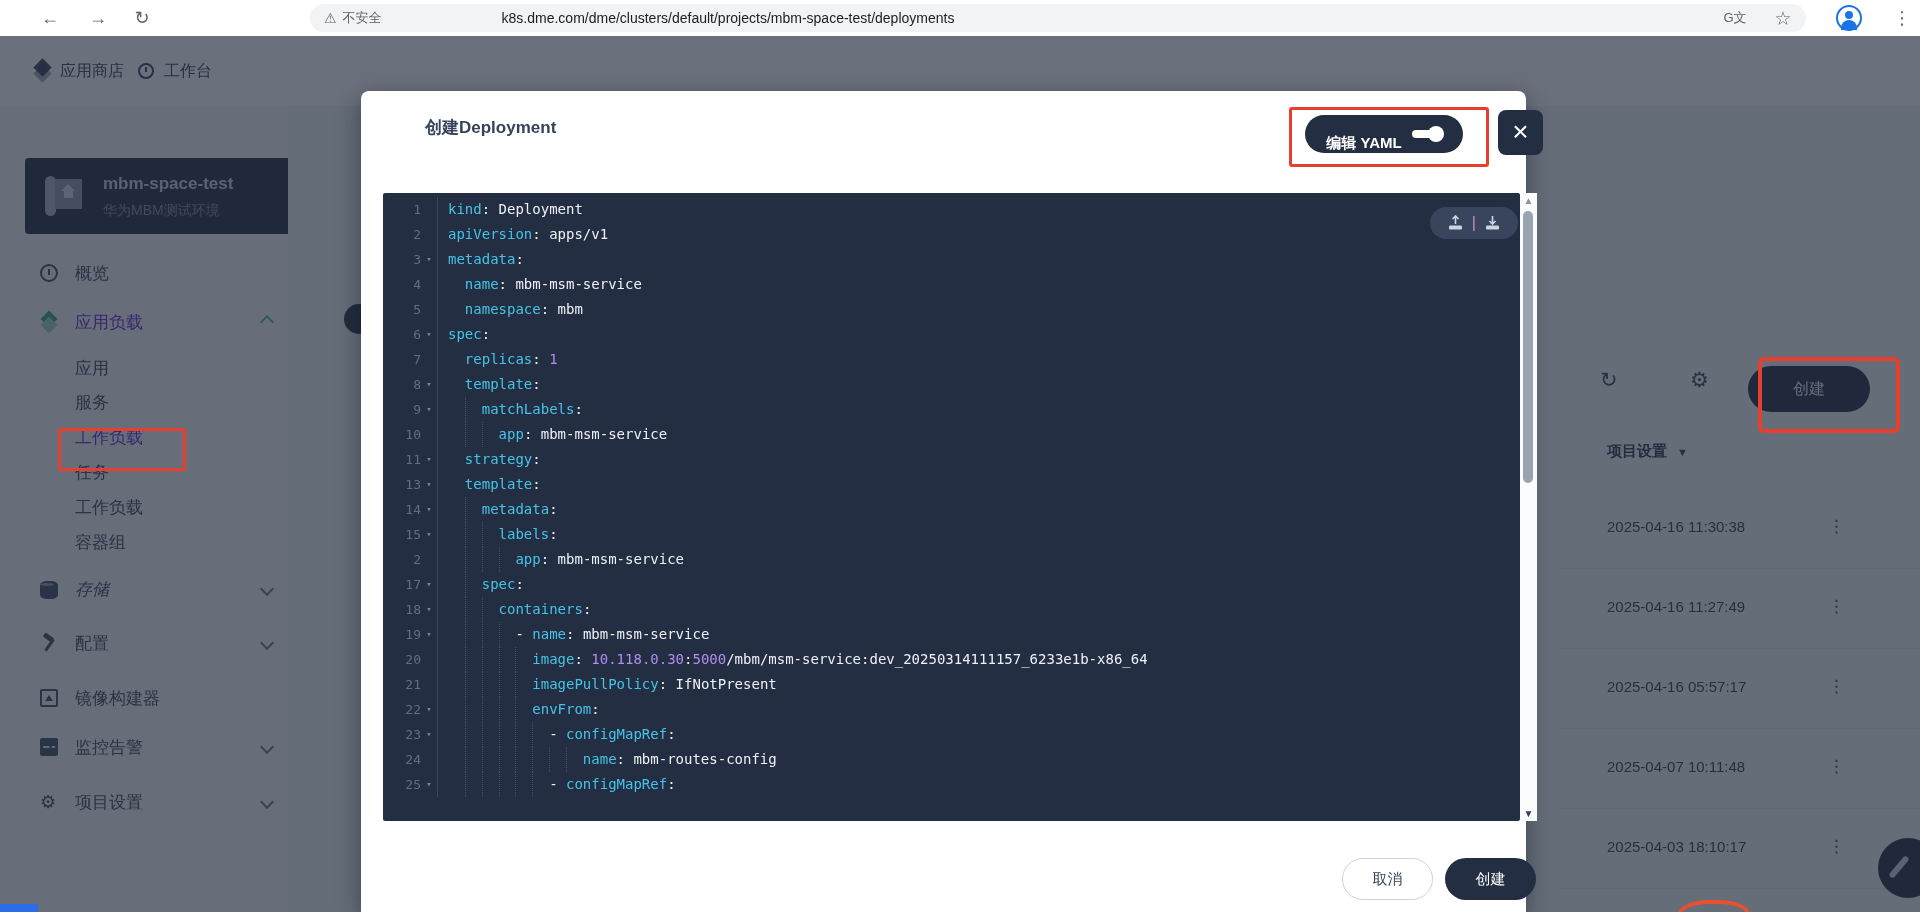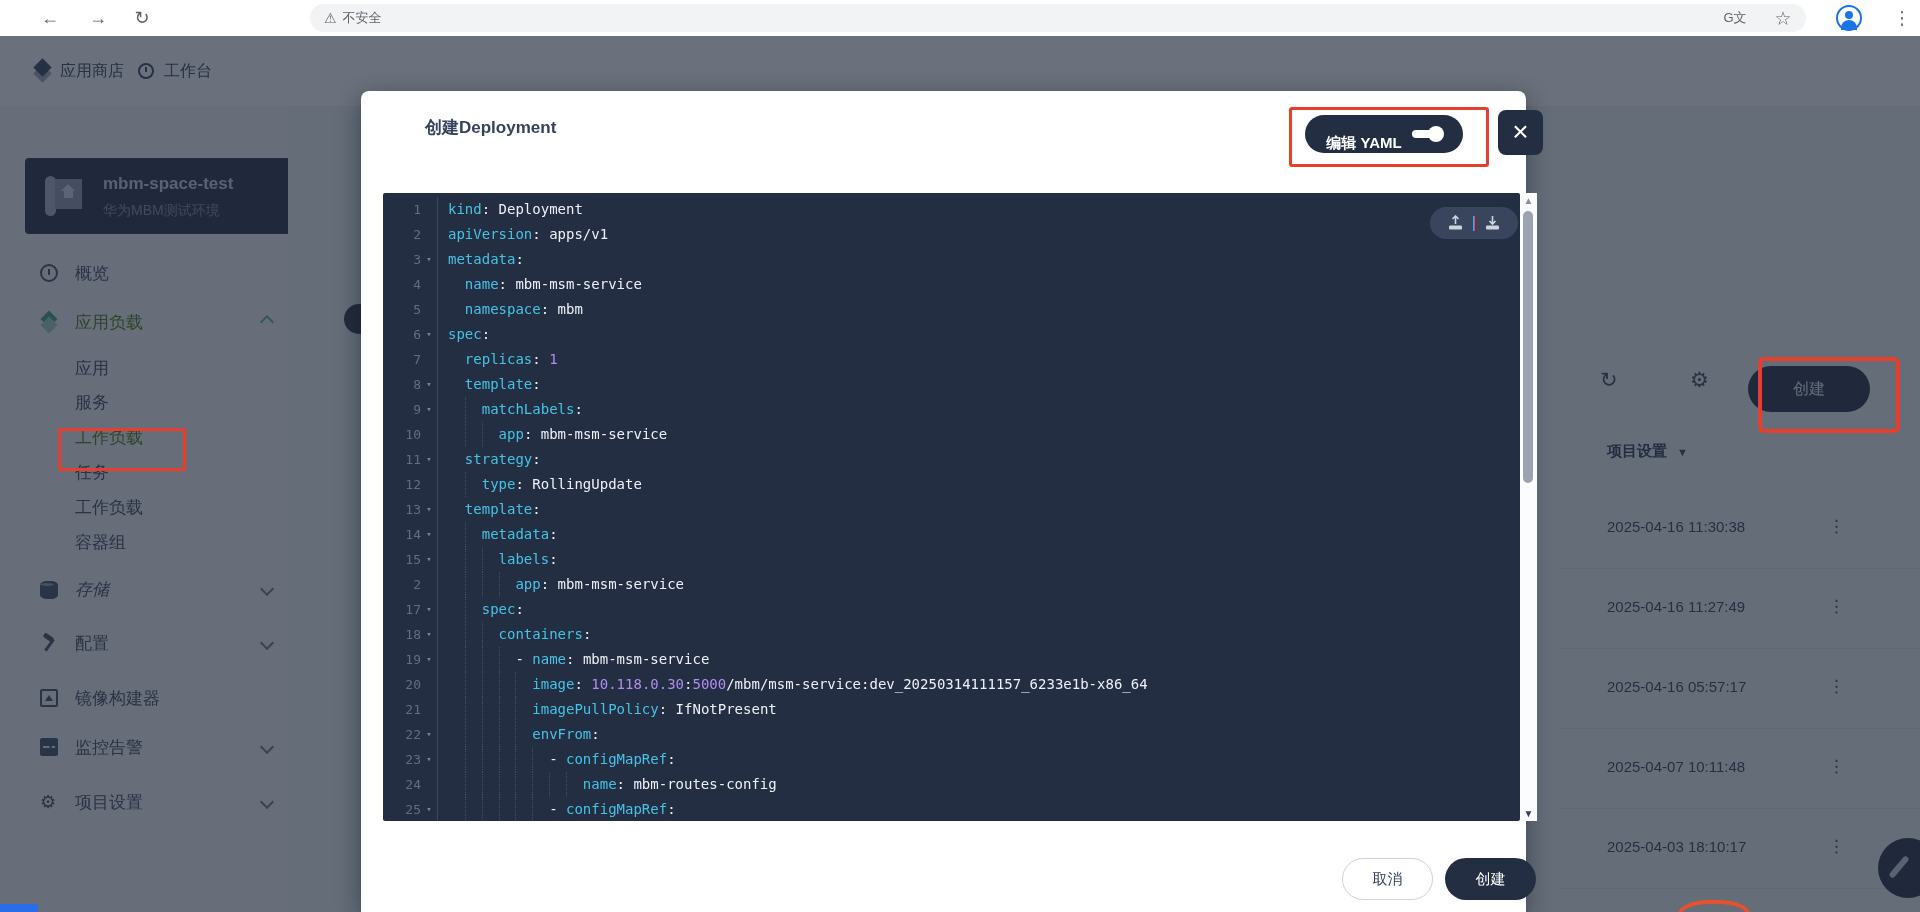--- a/index.html
+++ b/index.html
@@ -49,21 +49,21 @@
   .projic{position:absolute;left:20px;top:18px;width:40px;height:40px;}
   .projic .bar{position:absolute;left:0;top:0;width:11px;height:40px;border-radius:6px;background:#aab4c6;}
   .projic .flag{position:absolute;left:10px;top:3px;width:27px;height:30px;background:#8f9ab0;}
   .projic .house{position:absolute;left:19px;top:14px;width:9px;height:8px;background:#d5dbe6;}
   .projic .roof{position:absolute;left:16px;top:8px;width:0;height:0;border-left:7px solid transparent;
                 border-right:7px solid transparent;border-bottom:7px solid #d5dbe6;}
   .projname{position:absolute;left:78px;top:16px;font-size:17px;font-weight:bold;color:#c9d2e0;}
   .projdesc{position:absolute;left:78px;top:44px;font-size:14px;color:#7e8ca3;}
   .mitem{position:absolute;left:0;width:288px;height:24px;display:flex;align-items:center;cursor:pointer;}
   .mitem .lbl{position:absolute;left:75px;font-size:17px;color:#3d4961;}
-  .mitem.active .lbl{color:#4d7c0f;}
+  .mitem.active .lbl{color:#6d28d9;}
   .mitem .ic{position:absolute;left:40px;width:18px;height:18px;}
   .mitem .caret{position:absolute;left:262px;}
   .ic-dash{border:2px solid #404d63;border-radius:50%;box-sizing:border-box;position:relative;}
   .ic-dash:after{content:"";position:absolute;left:6px;top:3px;width:2px;height:6px;background:#404d63;}
   .ic-work{position:relative;}
   .ic-work:before,.ic-work:after{content:"";position:absolute;left:3px;width:12px;height:12px;transform:rotate(45deg);}
   .ic-work:before{top:0;background:#3aa579;}
   .ic-work:after{top:6px;background:#9fd3bc;}
   .ic-store{margin-top:1px;width:14px;height:16px;border-radius:7px/4px;background:#404d63;position:relative;left:2px;}
   .ic-store:after{content:"";position:absolute;left:0;top:2px;width:14px;height:3px;border-radius:50%;background:#e9edf3;opacity:.5;}
@@ -143,20 +143,21 @@
 
 <div class="stage">
 
   <div class="browser">
     <div class="bicon" style="left:38px;width:24px">←</div>
     <div class="bicon" style="left:86px;width:24px">→</div>
     <div class="bicon" style="left:130px;width:24px">↻</div>
     <div class="omnibox">
       <span class="warn">⚠</span>
       <span class="sec">不安全</span>
+      <span class="url">k8s.dme.com/dme/clusters/default/projects/mbm-space-test/deployments</span>
     </div>
     <div class="bicon" style="left:1722px;width:26px;font-size:13px">G文</div>
     <div class="bicon" style="left:1770px;width:26px;font-size:19px">☆</div>
     <div class="avatar">
         <div class="hd"></div>
         <div class="bd"></div>
       </div>
     <div class="bicon" style="left:1890px;width:24px">⋮</div>
   </div>
 
@@ -347,25 +348,20 @@
           </div>
           <div class="cm-line">
             <span class="ln">10</span>
             <span class="fold"></span>
             <span class="code"><span class="guide" style="left: calc(2ch + 10px);"></span><span class="guide" style="left: calc(4ch + 10px);"></span><span>      </span><span class="tk-k">app</span><span class="tk-p">: </span><span class="tk-v">mbm-msm-service</span></span>
           </div>
           <div class="cm-line">
             <span class="ln">11</span>
             <span class="fold">▾</span>
             <span class="code"><span>  </span><span class="tk-k">strategy</span><span class="tk-p">:</span></span>
-          </div>
-          <div class="cm-line">
-            <span class="ln">12</span>
-            <span class="fold"></span>
-            <span class="code"><span class="guide" style="left: calc(2ch + 10px);"></span><span>    </span><span class="tk-k">type</span><span class="tk-p">: </span><span class="tk-v">RollingUpdate</span></span>
           </div>
           <div class="cm-line">
             <span class="ln">13</span>
             <span class="fold">▾</span>
             <span class="code"><span>  </span><span class="tk-k">template</span><span class="tk-p">:</span></span>
           </div>
           <div class="cm-line">
             <span class="ln">14</span>
             <span class="fold">▾</span>
             <span class="code"><span class="guide" style="left: calc(2ch + 10px);"></span><span>    </span><span class="tk-k">metadata</span><span class="tk-p">:</span></span>

